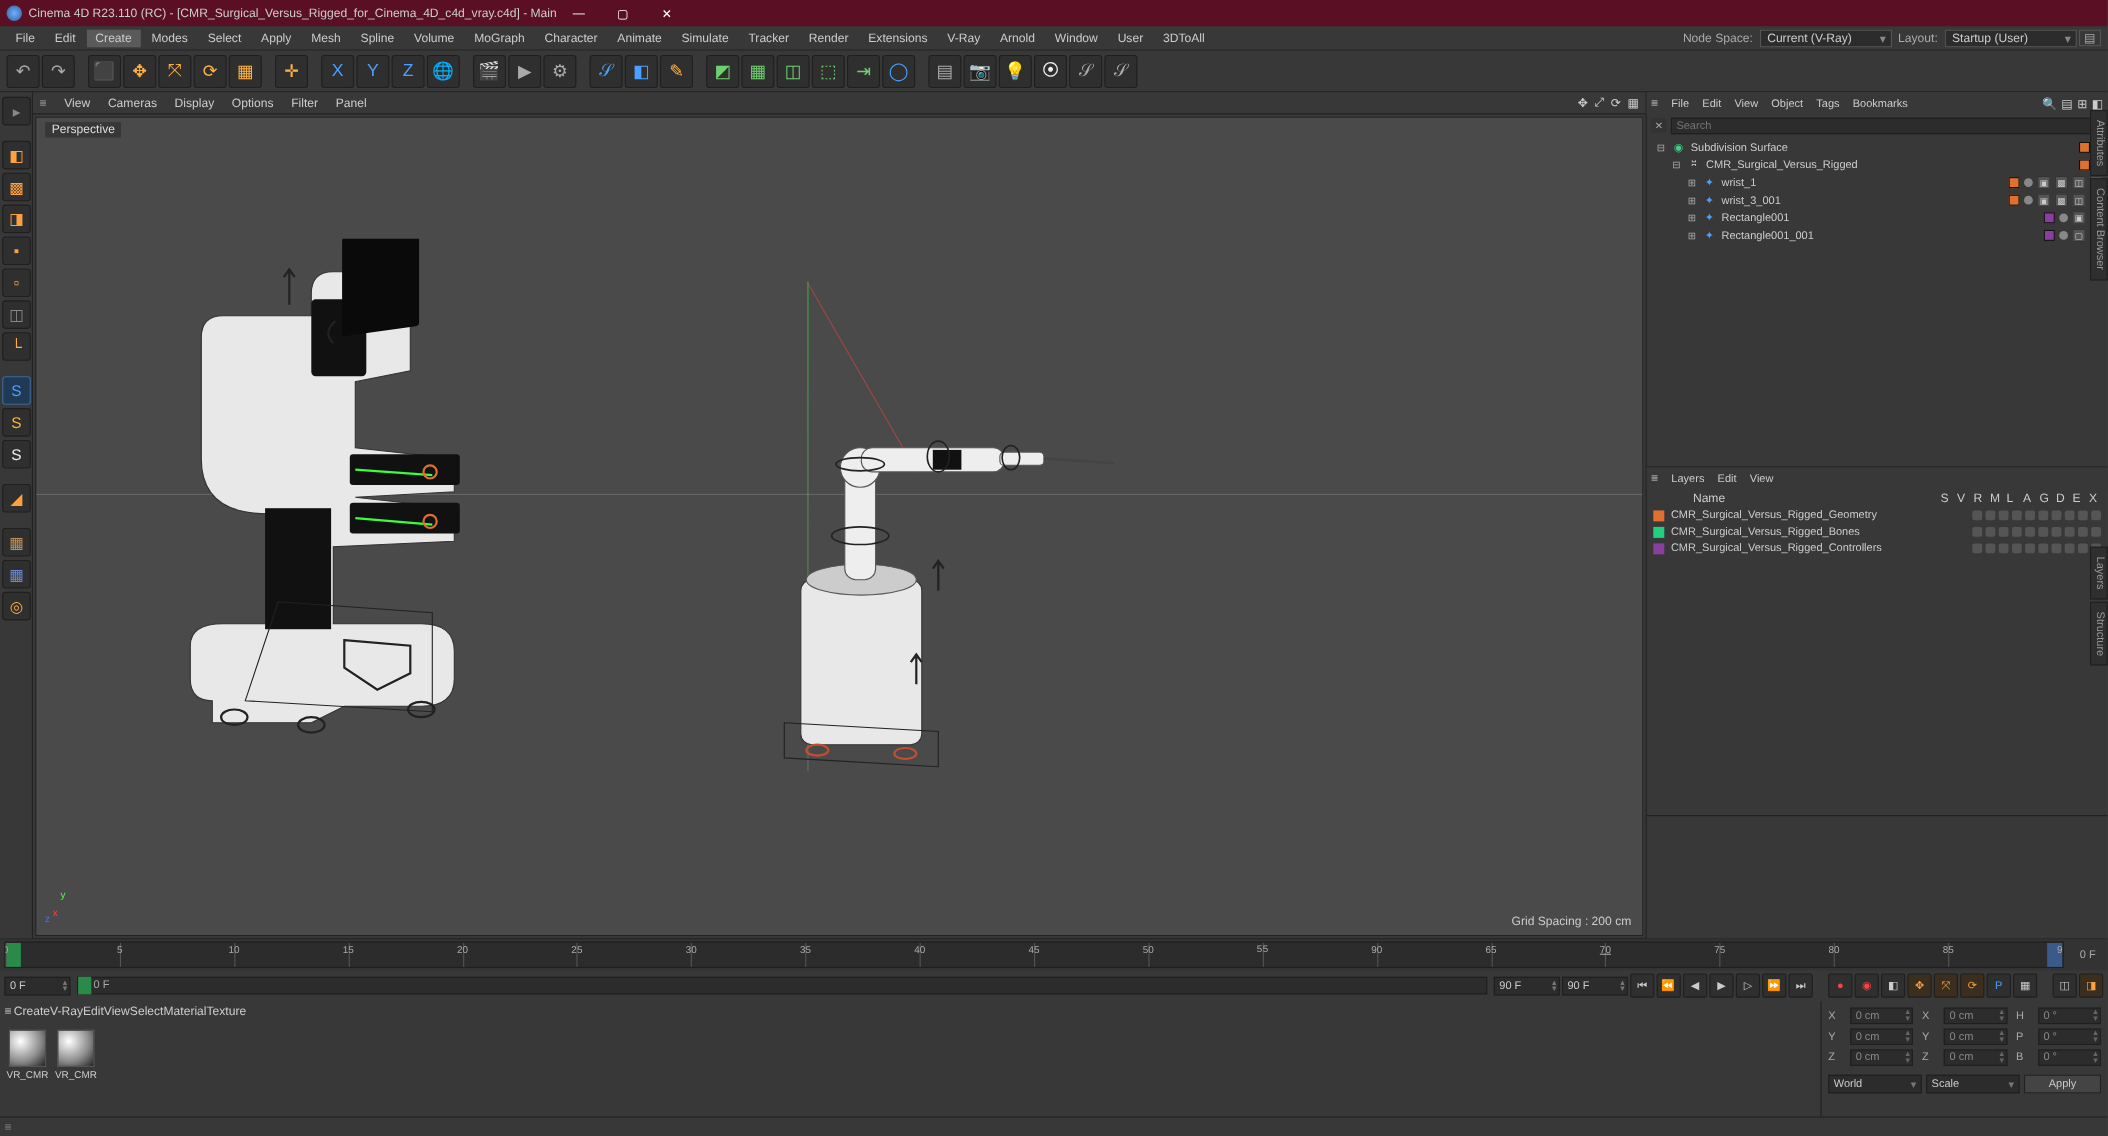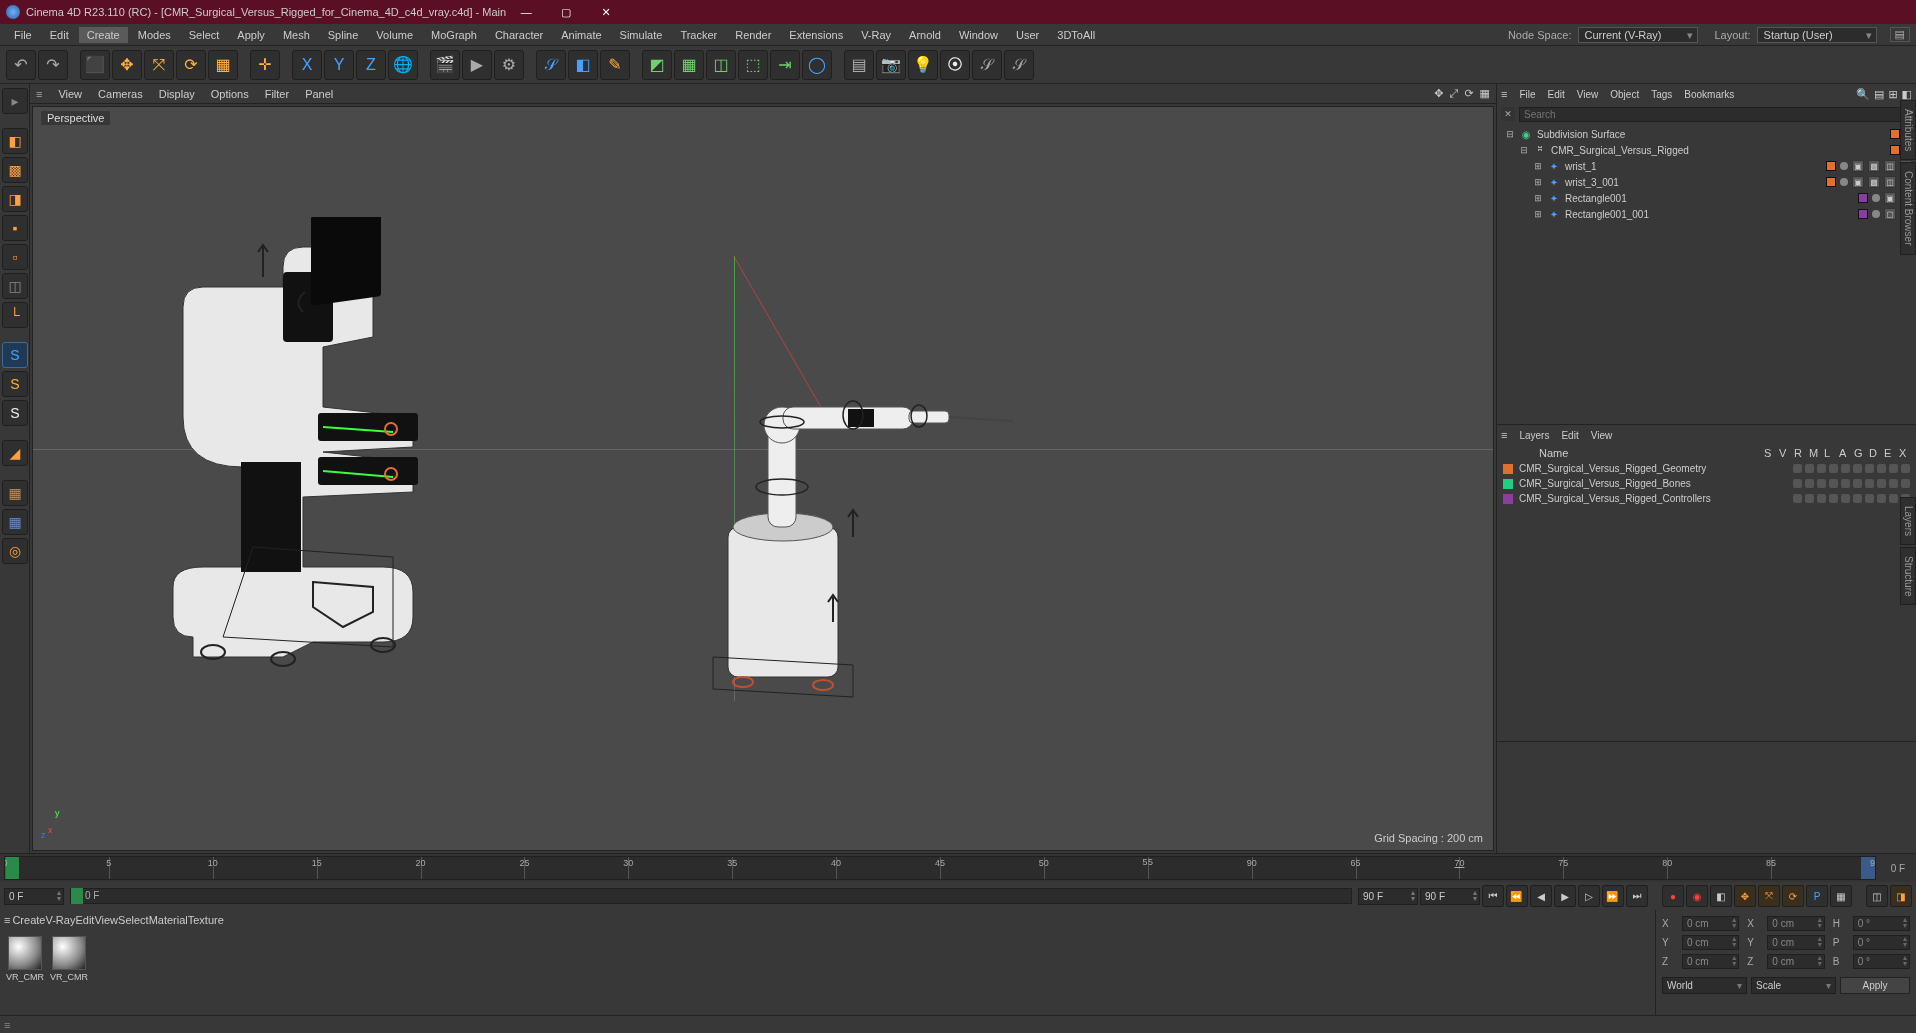--- a/index.html
+++ b/index.html
@@ -8,21 +8,21 @@
 .titlebar-left { display: flex; align-items: center; gap: 6px; }
 .titlebar-left .logo { width: 14px; height: 14px; border-radius: 50%; background: radial-gradient(circle,#6fb0ff,#2c5f9a); }
 .titlebar-right { display: flex; }
 .titlebar-right .winbtn { width: 40px; height: 24px; display:flex; align-items:center; justify-content:center; color:#fff; }
 .menubar { height: 22px; background: #383838; display: flex; align-items:center; padding: 0 6px; justify-content: space-between; border-bottom: 1px solid #222; }
 .menubar-left, .menubar-right { display:flex; align-items:center; gap:2px; }
 .menubar .mitem { padding: 2px 8px; cursor:default; }
 .menubar .mitem.active { background:#5a5a5a; }
 .menubar-right .combo { background:#2c2c2c; border:1px solid #555; padding:1px 18px 1px 6px; position:relative; min-width:120px; }
 .menubar-right .combo::after { content:"▾"; position:absolute; right:4px; top:1px; color:#888; }
-.menubar-right .lbl { color:#aaa; padding:0 4px;margin-left:11px; }
+.menubar-right .lbl { color:#aaa; padding:0 4px; }
 .toolbar { height: 38px; background: #383838; display:flex; align-items:center; padding: 2px 6px; gap:2px; border-bottom:1px solid #222; }
 .tbtn { width:30px; height:30px; background:#2f2f2f; border:1px solid #1f1f1f; border-radius:3px; display:flex; align-items:center; justify-content:center; font-size:16px; color:#aaa; }
 .tbtn.orange { color:#ffb040; }
 .tbtn.blue { color:#4aa0ff; }
 .tbtn.green { color:#6fd06f; }
 .tbtn.yellow { color:#ffe05a; }
 .tgap { width:8px; }
 .main { display:flex; height: calc(100% - 24px - 22px - 38px - 162px - 18px); }
 .lefttools { width:30px; background:#383838; display:flex; flex-direction:column; gap:3px; padding:4px 2px; border-right:1px solid #222; }
 .ltbtn { width:26px; height:26px; background:#2f2f2f; border:1px solid #1f1f1f; border-radius:3px; display:flex; align-items:center; justify-content:center; font-size:14px; color:#ffa040; }

